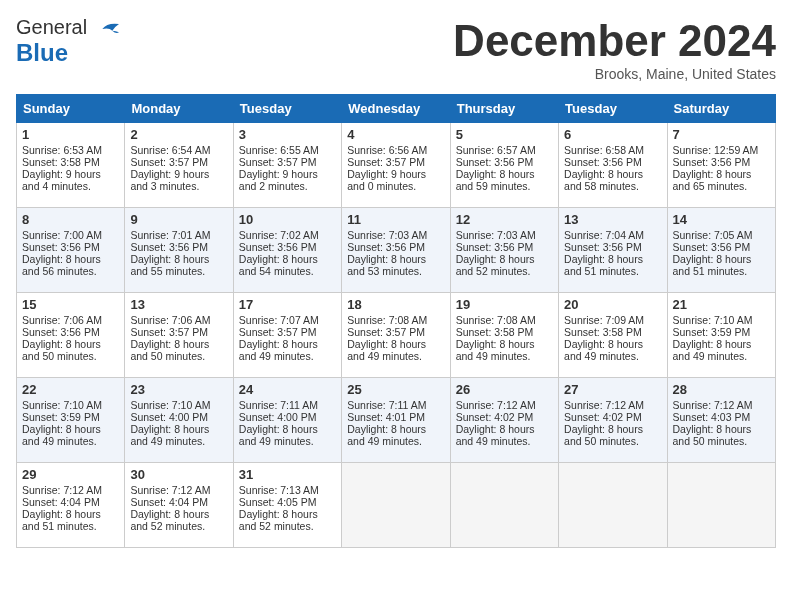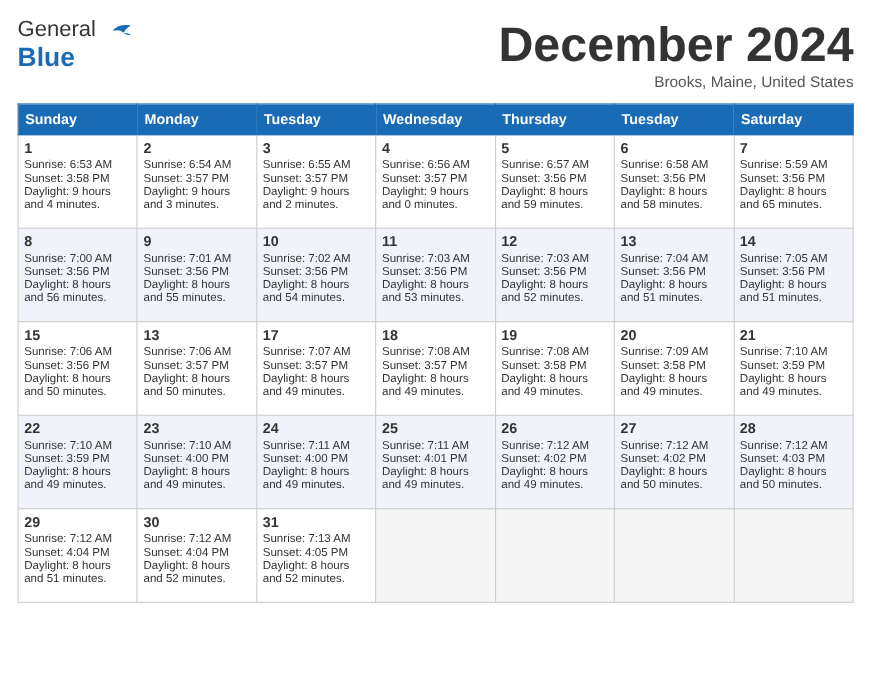--- a/index.html
+++ b/index.html
@@ -150,21 +150,21 @@
         </td>
         <td>
           <span class="day-num">6</span>
           <div>Sunrise: 6:58 AM</div>
           <div>Sunset: 3:56 PM</div>
           <div>Daylight: 8 hours</div>
           <div>and 58 minutes.</div>
         </td>
         <td>
           <span class="day-num">7</span>
-          <div>Sunrise: 5:59 AM</div>
+          <div>Sunrise: 12:59 AM</div>
           <div>Sunset: 3:56 PM</div>
           <div>Daylight: 8 hours</div>
           <div>and 65 minutes.</div>
         </td>
       </tr>
       <tr class="alt-row">
         <td>
           <span class="day-num">8</span>
           <div>Sunrise: 7:00 AM</div>
           <div>Sunset: 3:56 PM</div>

